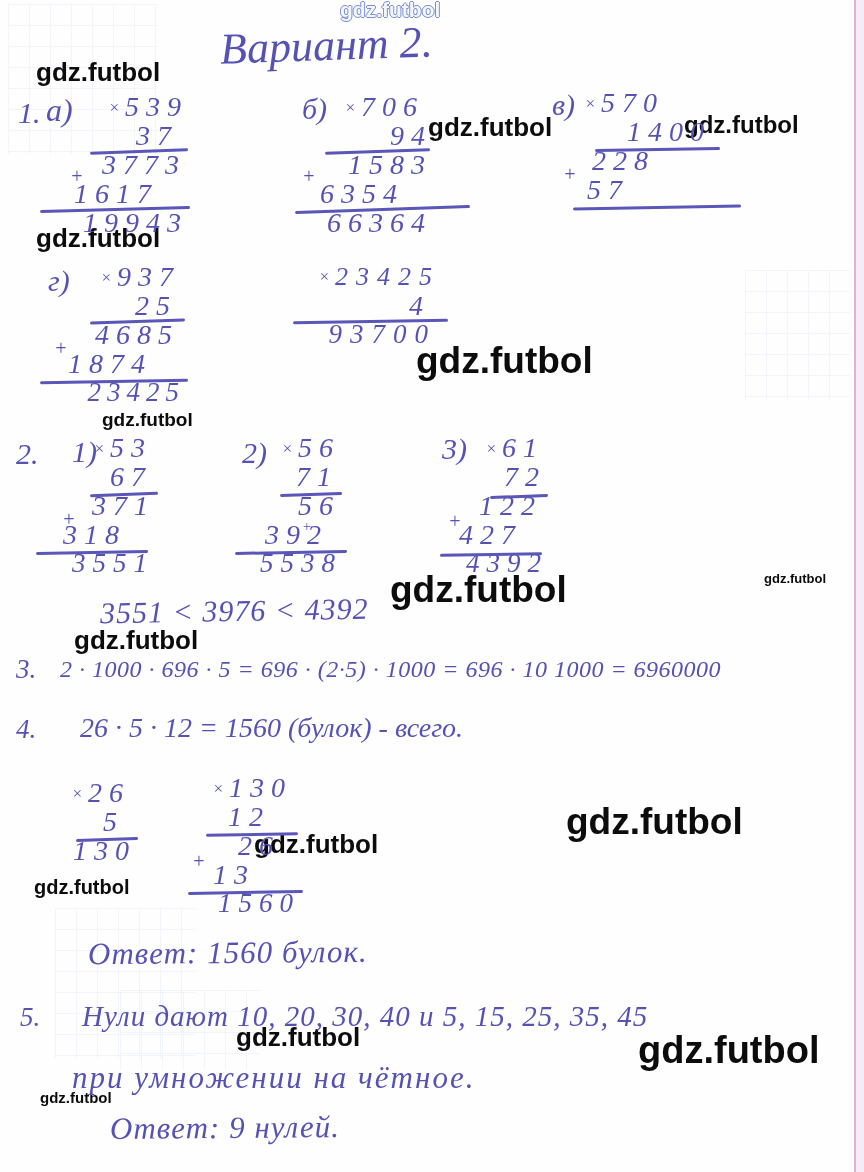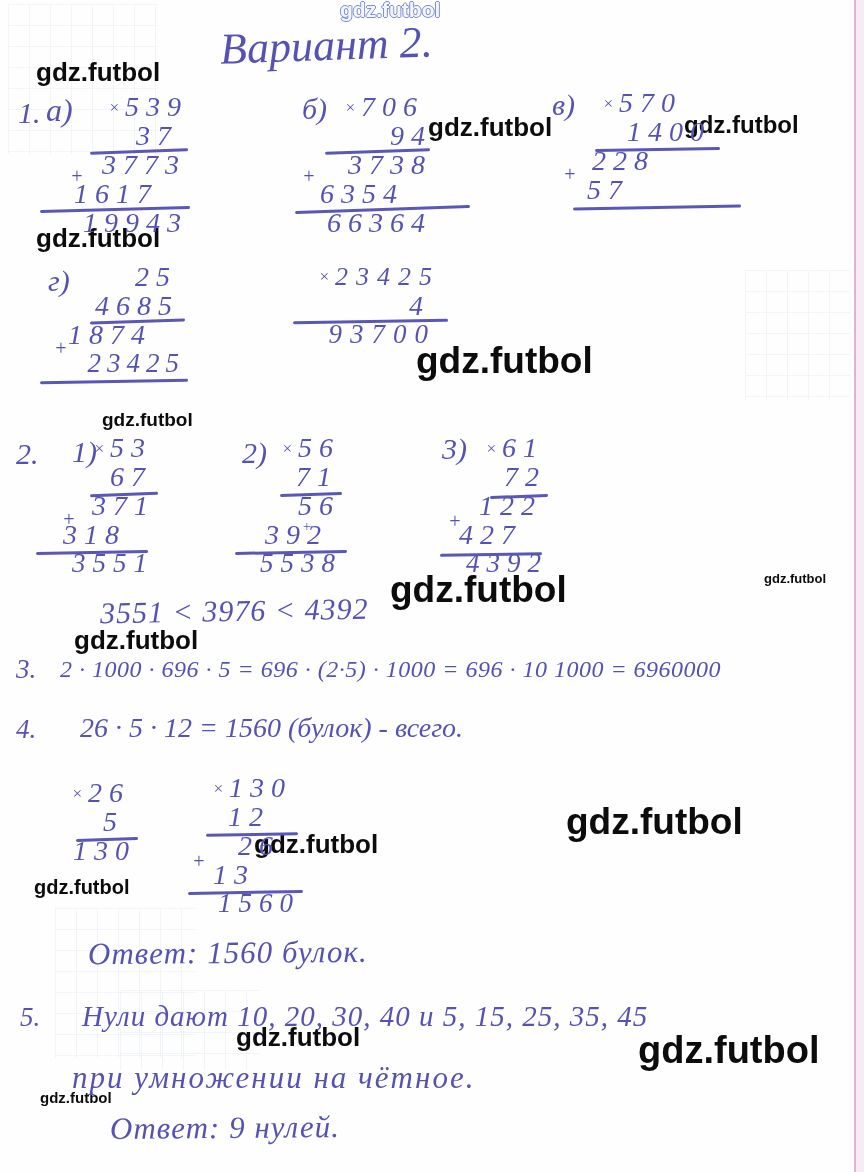--- a/index.html
+++ b/index.html
@@ -82,42 +82,43 @@
     <div class="rule" style="top:116px;left:10px;width:150px;transform:rotate(-1.5deg);"></div>
     <div class="row"><span>19943</span></div>
   </div>
 
   <div class="ink plabel" style="left:302px;top:92px;">б)</div>
 
   <div class="mult" style="left:300px;top:92px;width:132px;">
     <div class="row" style="margin-right:8px;"><span class="mul">×</span><span>706</span></div>
     <div class="row"><span>94</span></div>
     <div class="rule" style="top:58px;left:25px;width:105px;transform:rotate(-2deg);"></div>
-    <div class="row"><span>3738</span></div>
+    <div class="row"><span>1583</span></div>
     <div class="row" style="margin-right:28px;"><span>6354</span></div>
     <span class="plus" style="left:2px;top:74px;">+</span>
     <div class="rule" style="top:116px;left:-5px;width:175px;transform:rotate(-2deg);"></div>
     <div class="row"><span>66364</span></div>
   </div>
 
   <div class="ink plabel" style="left:552px;top:88px;">в)</div>
 
   <div class="mult" style="left:565px;top:88px;width:172px;">
-    <div class="row" style="margin-right:55px;"><span class="mul">×</span><span>570</span></div>
+    <div class="row" style="margin-right:73px;"><span class="mul">×</span><span>570</span></div>
     <div class="row" style="margin-right:26px;"><span>1400</span></div>
     <div class="rule" style="top:60px;left:30px;width:125px;transform:rotate(-1deg);"></div>
     <div class="row" style="margin-right:82px;"><span>228</span></div>
     <div class="row" style="margin-right:108px;"><span>57</span></div>
     <span class="plus" style="left:-2px;top:76px;">+</span>
     <div class="rule" style="top:118px;left:8px;width:168px;transform:rotate(-1deg);"></div>
   </div>
 
   <div class="ink plabel" style="left:48px;top:264px;">г)</div>
 
   <div class="mult" style="left:40px;top:262px;width:145px;">
+    <div class="row" style="margin-right:5px;"><span class="mul">×</span><span>937</span></div>
     <div class="row" style="margin-right:8px;"><span>25</span></div>
     <div class="rule" style="top:58px;left:50px;width:95px;transform:rotate(-2deg);"></div>
     <div class="row" style="margin-right:6px;"><span>4685</span></div>
     <div class="row" style="margin-right:33px;"><span>1874</span></div>
     <span class="plus" style="left:14px;top:76px;">+</span>
     <div class="rule" style="top:118px;left:0;width:148px;transform:rotate(-1deg);"></div>
     <div class="row" style="font-size:27px;letter-spacing:6px;"><span>23425</span></div>
   </div>
 
   <div class="mult" style="left:288px;top:262px;width:152px;">

